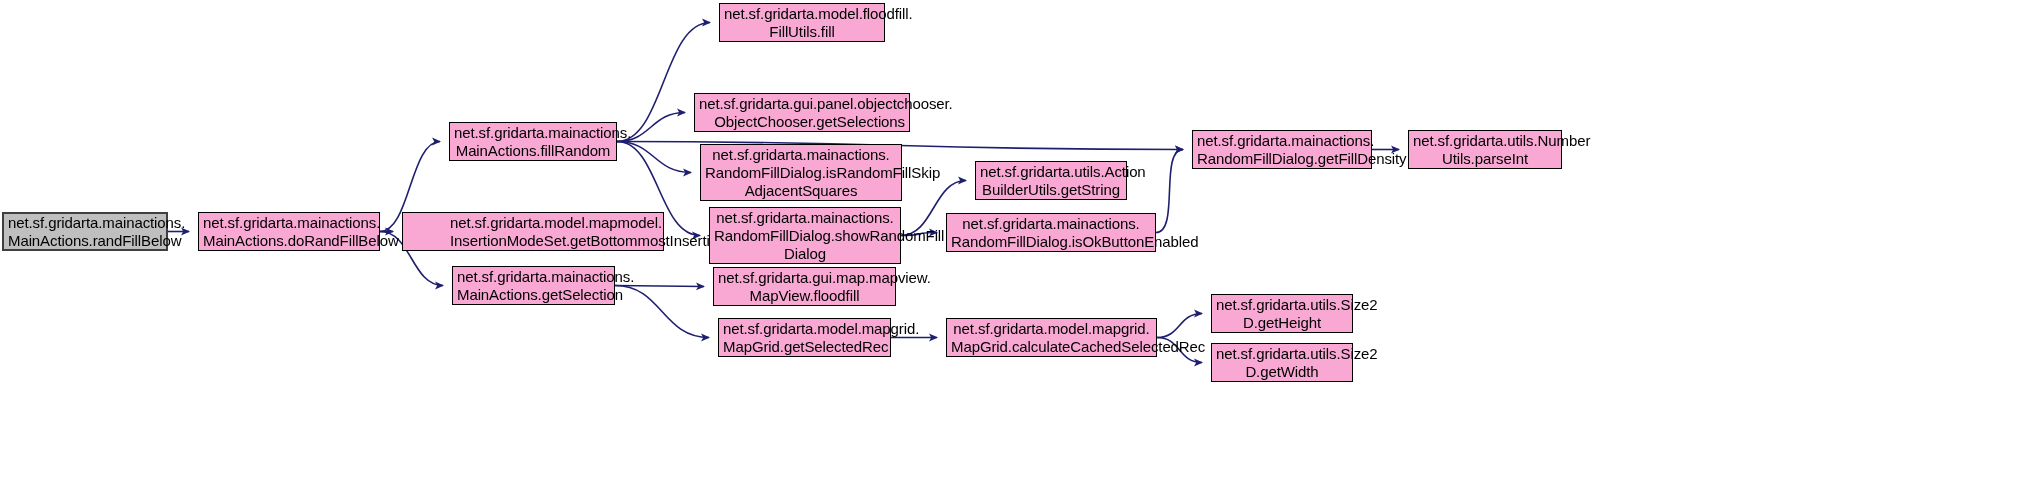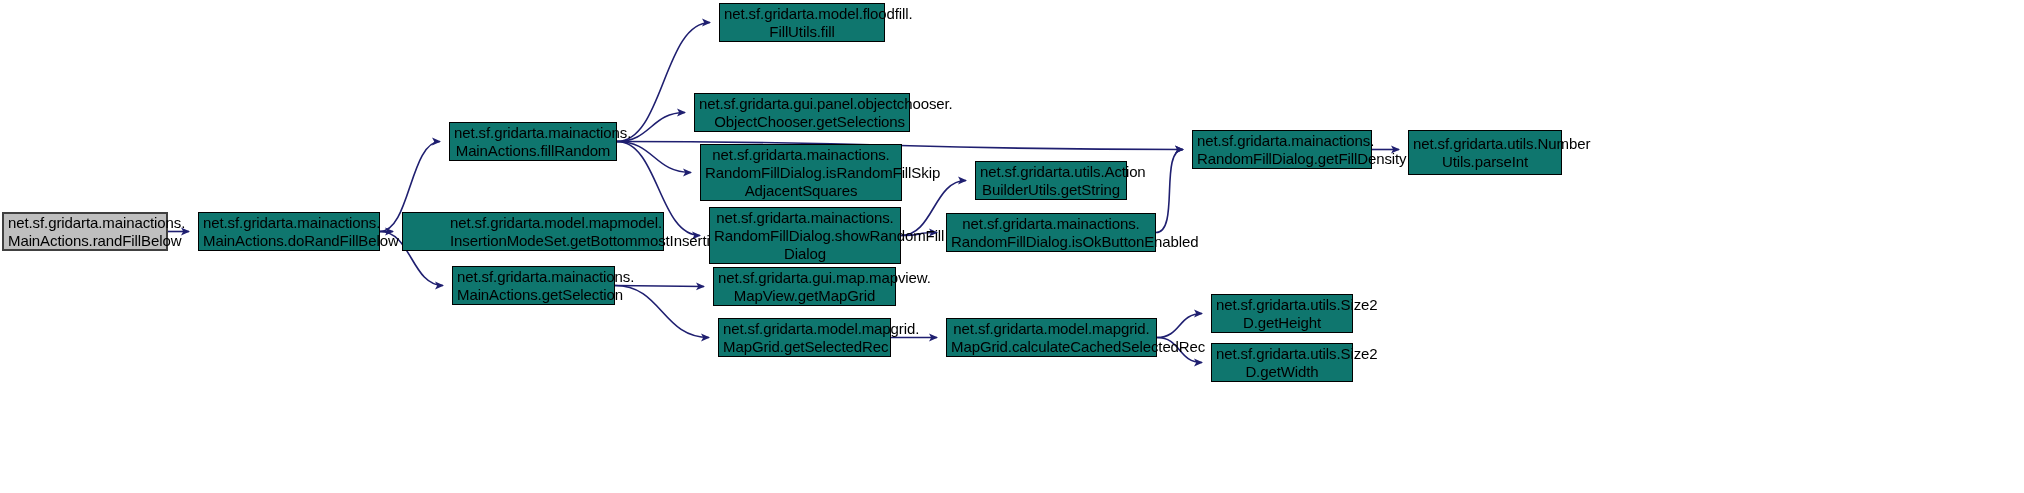--- a/index.html
+++ b/index.html
@@ -21,21 +21,21 @@
     left: 0;
     top: 0;
     width: 2024px;
     height: 493px;
     pointer-events: none;
   }
   .node {
     position: absolute;
     box-sizing: border-box;
     border: 1px solid #000000;
-    background: #0f766e;
+    background: #f9a8d4;
     color: #000000;
     font-size: 15px;
     line-height: 18px;
     text-align: center;
     display: flex;
     align-items: center;
     justify-content: center;
     padding: 1px 4px;
     white-space: pre-line;
     letter-spacing: -0.1px;
@@ -97,31 +97,31 @@
 FillUtils.fill</span></div>
       <div class="node" style="left: 694px; top: 93px; width: 216px; height: 39px; text-align: right;"><span class="label">net.sf.gridarta.gui.panel.objectchooser.
 ObjectChooser.getSelections</span></div>
       <div class="node" style="left: 700px; top: 144px; width: 202px; height: 57px;"><span class="label">net.sf.gridarta.mainactions.
 RandomFillDialog.isRandomFillSkip
 AdjacentSquares</span></div>
       <div class="node" style="left: 709px; top: 207px; width: 192px; height: 57px;"><span class="label">net.sf.gridarta.mainactions.
 RandomFillDialog.showRandomFill
 Dialog</span></div>
       <div class="node" style="left: 713px; top: 267px; width: 183px; height: 39px;"><span class="label">net.sf.gridarta.gui.map.mapview.
-MapView.getMapGrid</span></div>
+MapView.floodfill</span></div>
       <div class="node" style="left: 718px; top: 318px; width: 173px; height: 39px;"><span class="label">net.sf.gridarta.model.mapgrid.
 MapGrid.getSelectedRec</span></div>
       <div class="node" style="left: 975px; top: 161px; width: 152px; height: 39px;"><span class="label">net.sf.gridarta.utils.Action
 BuilderUtils.getString</span></div>
       <div class="node" style="left: 946px; top: 213px; width: 210px; height: 39px;"><span class="label">net.sf.gridarta.mainactions.
 RandomFillDialog.isOkButtonEnabled</span></div>
       <div class="node" style="left: 946px; top: 318px; width: 211px; height: 39px;"><span class="label">net.sf.gridarta.model.mapgrid.
 MapGrid.calculateCachedSelectedRec</span></div>
       <div class="node" style="left: 1192px; top: 130px; width: 180px; height: 39px;"><span class="label">net.sf.gridarta.mainactions.
 RandomFillDialog.getFillDensity</span></div>
-      <div class="node" style="left: 1408px; top: 130px; width: 154px; height: 45px;"><span class="label">net.sf.gridarta.utils.Number
+      <div class="node" style="left: 1408px; top: 130px; width: 154px; height: 39px;"><span class="label">net.sf.gridarta.utils.Number
 Utils.parseInt</span></div>
       <div class="node" style="left: 1211px; top: 294px; width: 142px; height: 39px;"><span class="label">net.sf.gridarta.utils.Size2
 D.getHeight</span></div>
       <div class="node" style="left: 1211px; top: 343px; width: 142px; height: 39px;"><span class="label">net.sf.gridarta.utils.Size2
 D.getWidth</span></div>
     </div>
 </div>
 
 </body></html>

